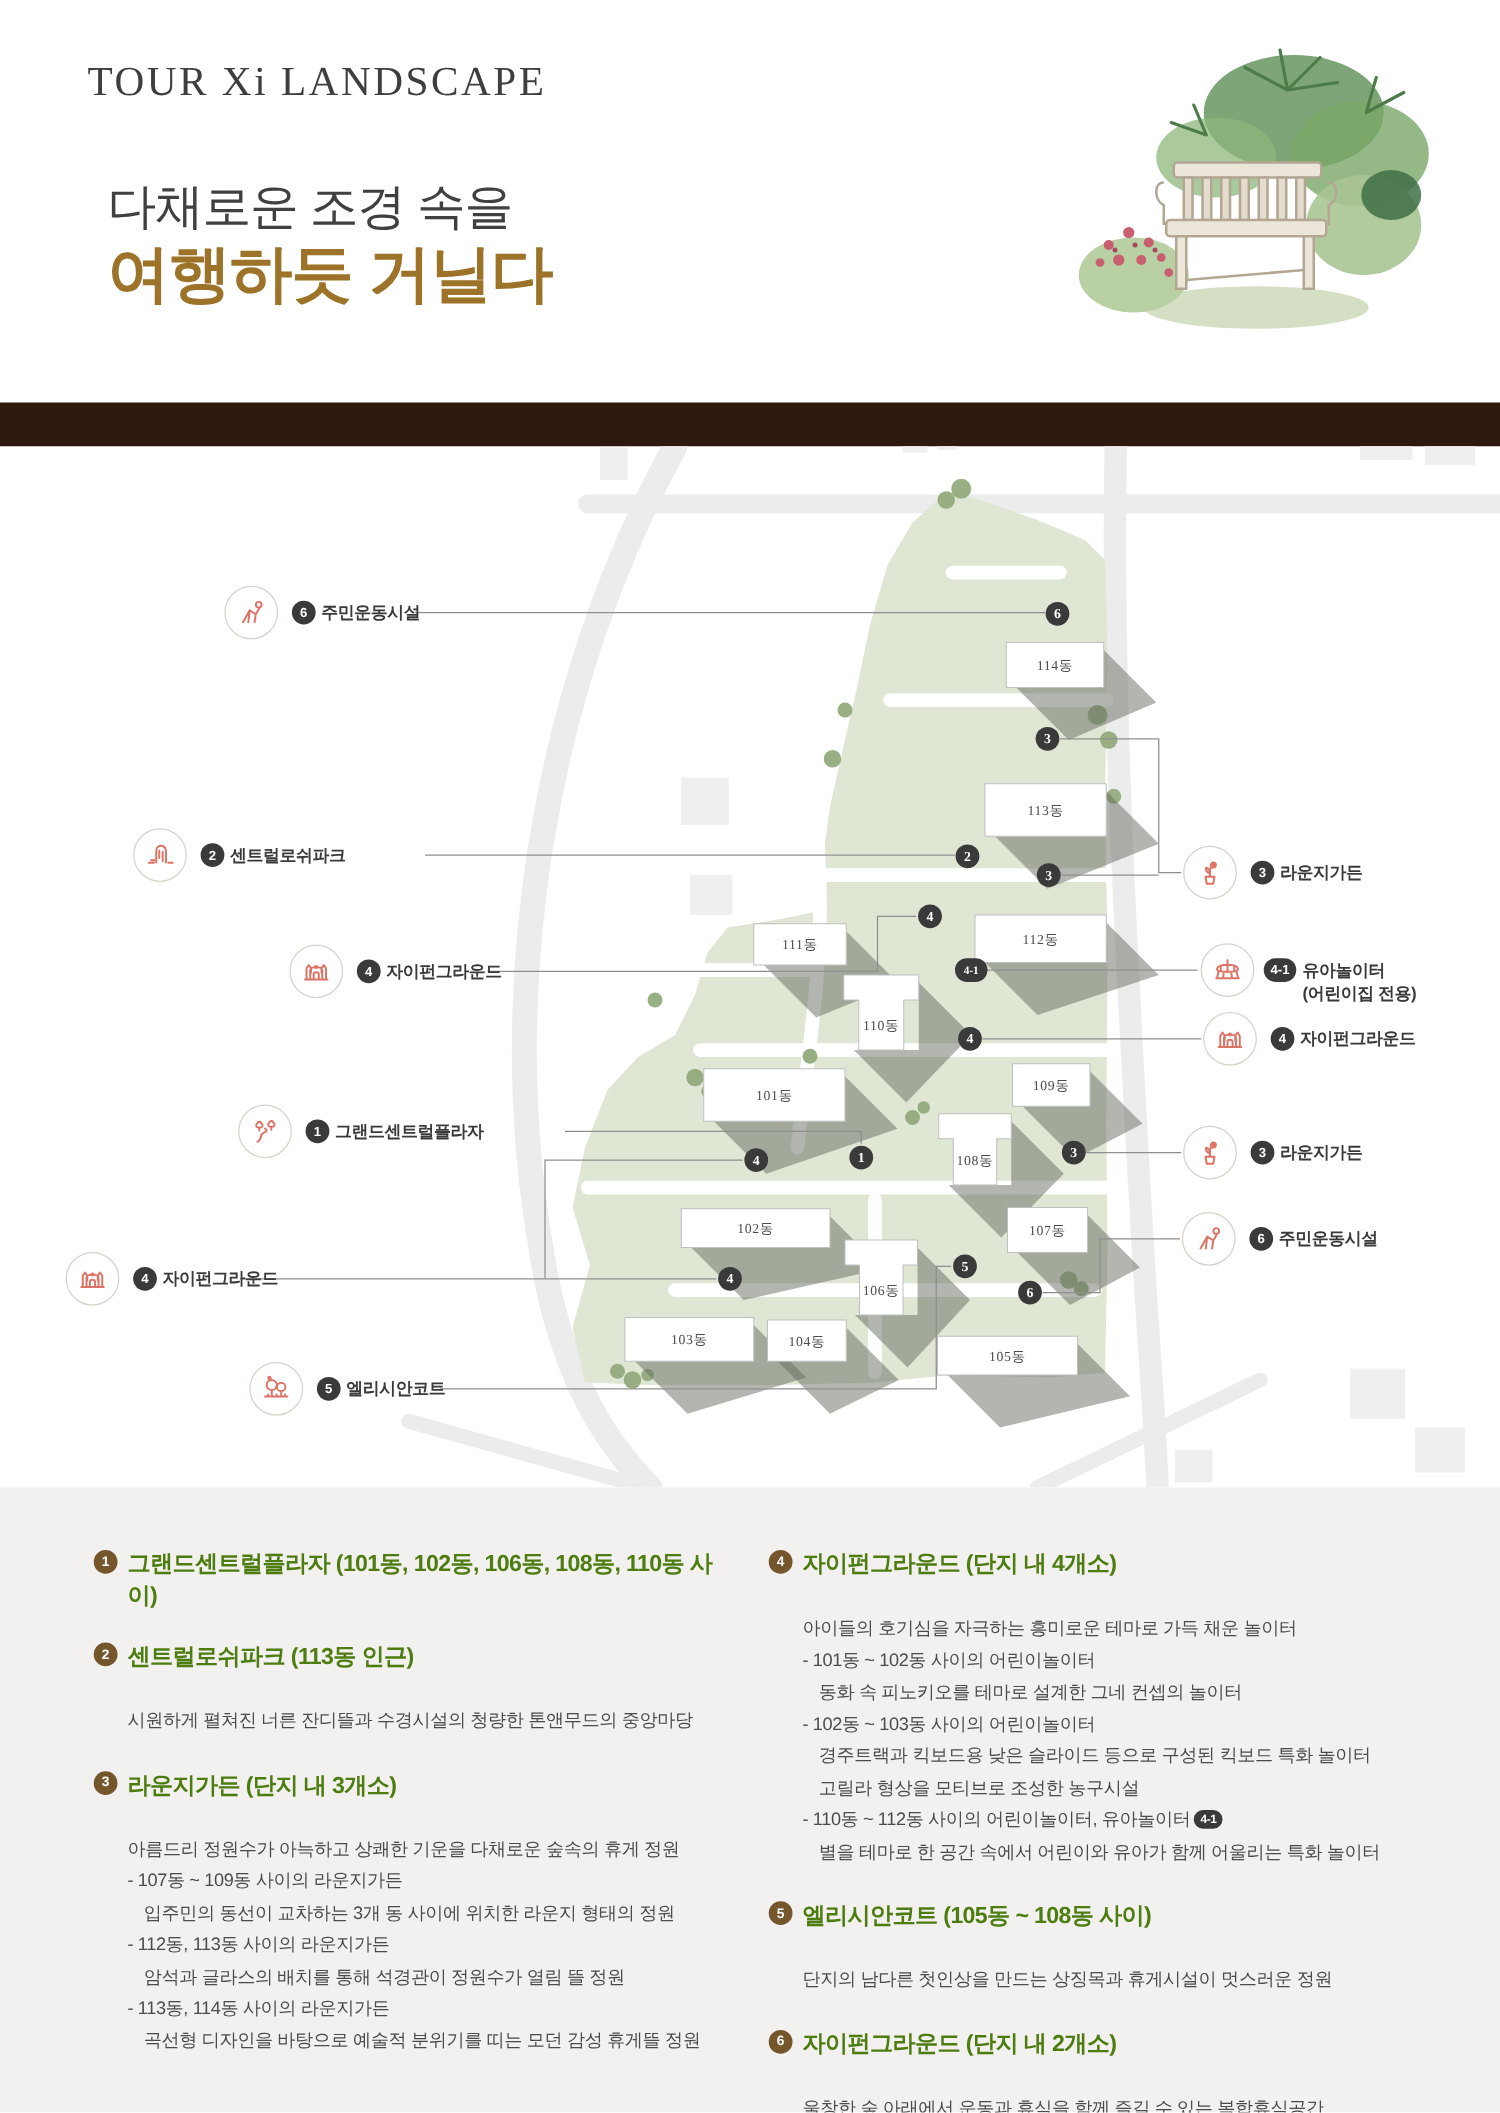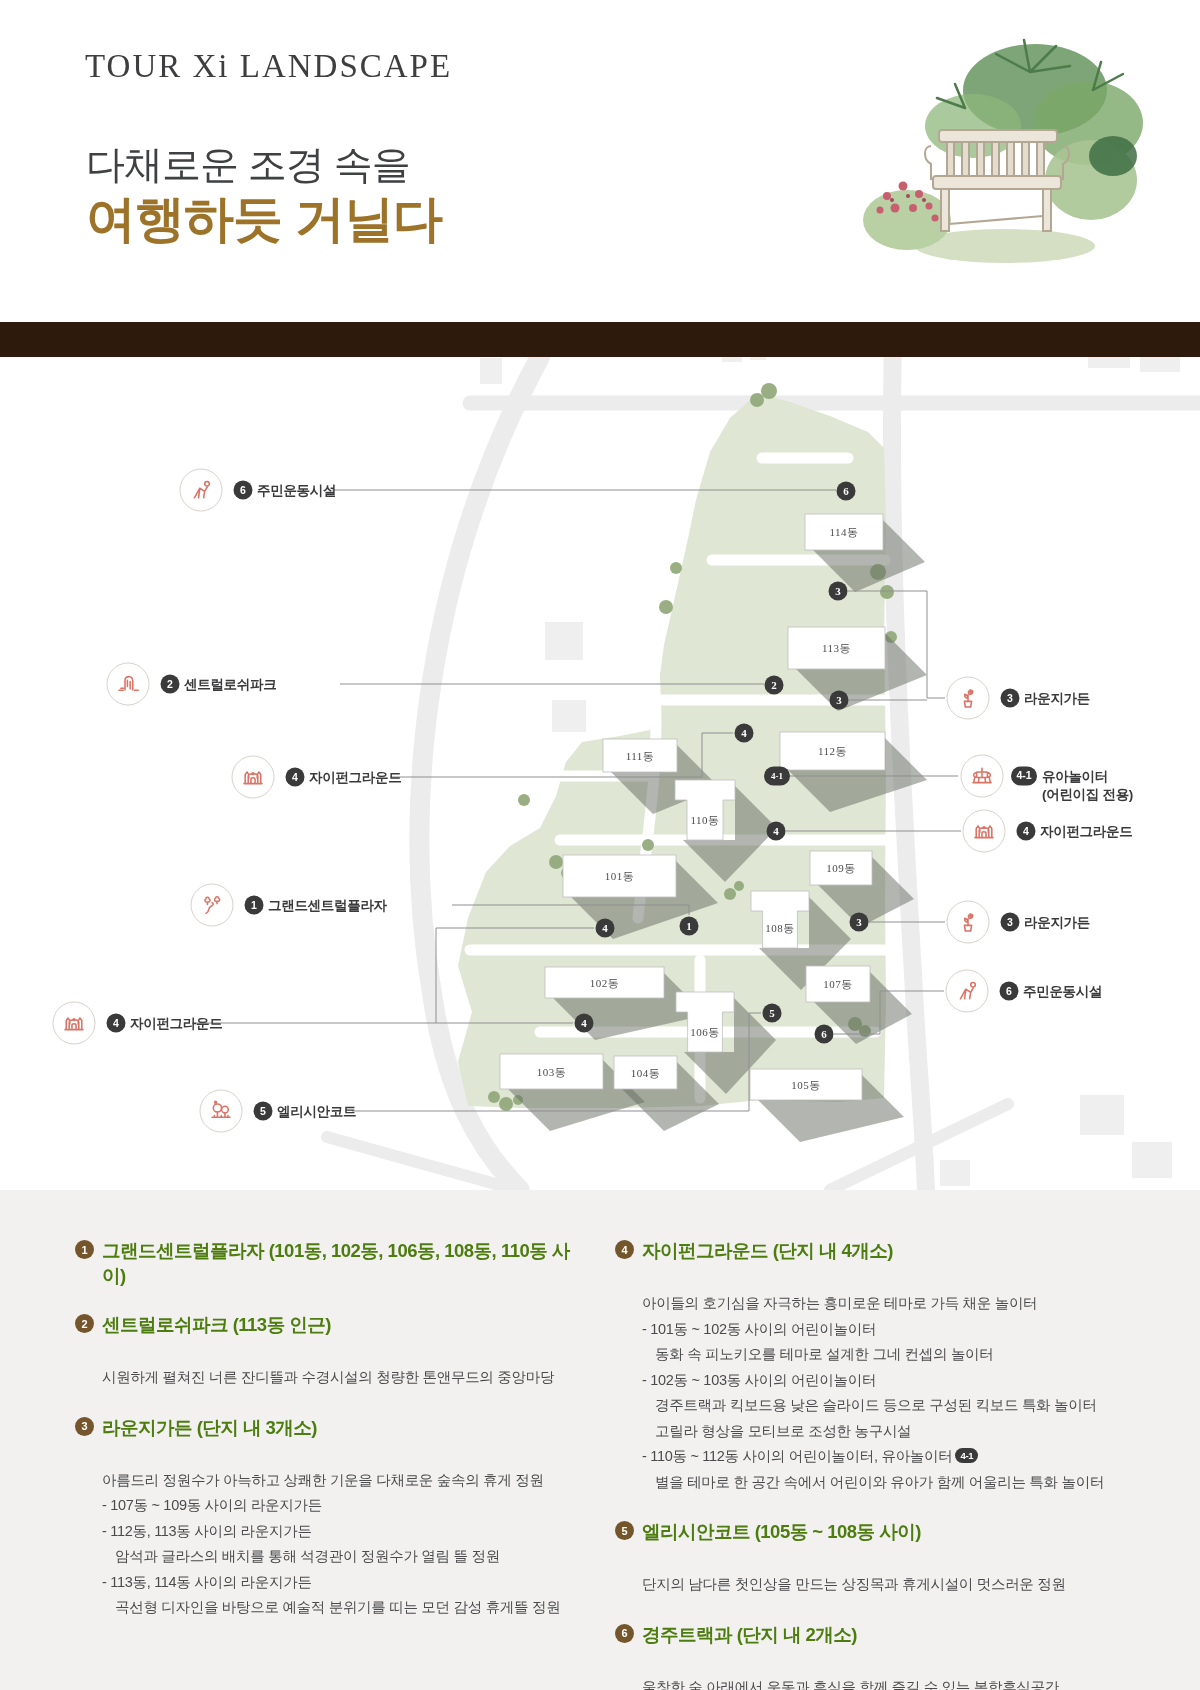--- a/index.html
+++ b/index.html
@@ -1,21 +1,21 @@
 <!DOCTYPE html>
 <html><head>
 <meta charset="utf-8">
 <style>
   * { margin:0; padding:0; box-sizing:border-box; }
   body { width:1200px; height:1690px; position:relative; background:#ffffff;
          font-family:"Liberation Sans", sans-serif; overflow:hidden; }
   .abs { position:absolute; }
 
   
-  #brand-title { left:85px; top:48px; font-family:"Liberation Serif", serif;
+  #brand-title { left:70px; top:48px; font-family:"Liberation Serif", serif;
     font-size:33px; letter-spacing:2px; color:#3e3e40; font-weight:500; }
   #subtitle-1 { left:86px; top:138px; font-size:39px; color:#3f4042; font-weight:400; letter-spacing:-1px; }
   #subtitle-2 { left:86px; top:186px; font-size:50px; color:#9c7328; font-weight:700; letter-spacing:-1px; }
   #brown-band { left:0; top:322px; width:1200px; height:35px; background:#2e1a0d; }
 
   
   #map-svg { left:0; top:357px; width:1200px; height:833px; }
   .map-bldg-label { font-family:"Liberation Serif", serif; font-size:11px; fill:#4c4c4c; letter-spacing:.5px; }
   .dot-label { font-family:"Liberation Serif", serif; font-weight:700; fill:#ffffff; }
   .callout-label { font-size:13.5px; font-weight:700; fill:#3a3a3c; letter-spacing:-.3px; }
@@ -428,20 +428,21 @@
         </div>
       </div>
       <div class="legend-item">
         <div class="legend-title-row">
           <span class="num-badge">3</span>
           <span class="legend-title">라운지가든 (단지 내 3개소)</span>
         </div>
         <div class="legend-lines">
           <div class="legend-line">아름드리 정원수가 아늑하고 상쾌한 기운을 다채로운 숲속의 휴게 정원</div>
           <div class="legend-line">- 107동 ~ 109동 사이의 라운지가든</div>
+          <div class="legend-line ind2">입주민의 동선이 교차하는 3개 동 사이에 위치한 라운지 형태의 정원</div>
           <div class="legend-line">- 112동, 113동 사이의 라운지가든</div>
           <div class="legend-line ind2">암석과 글라스의 배치를 통해 석경관이 정원수가 열림 뜰 정원</div>
           <div class="legend-line">- 113동, 114동 사이의 라운지가든</div>
           <div class="legend-line ind2">곡선형 디자인을 바탕으로 예술적 분위기를 띠는 모던 감성 휴게뜰 정원</div>
         </div>
       </div>
     </div>
   <div class="legend-col" id="legend-col-1">
       <div class="legend-item">
         <div class="legend-title-row">
@@ -464,21 +465,21 @@
           <span class="num-badge">5</span>
           <span class="legend-title">엘리시안코트 (105동 ~ 108동 사이)</span>
         </div>
         <div class="legend-lines">
           <div class="legend-line">단지의 남다른 첫인상을 만드는 상징목과 휴게시설이 멋스러운 정원</div>
         </div>
       </div>
       <div class="legend-item">
         <div class="legend-title-row">
           <span class="num-badge">6</span>
-          <span class="legend-title">경주트랙과 (단지 내 2개소)</span>
+          <span class="legend-title">자이펀그라운드 (단지 내 2개소)</span>
         </div>
         <div class="legend-lines">
           <div class="legend-line">울창한 숲 아래에서 운동과 휴식을 함께 즐길 수 있는 복합휴식공간</div>
           <div class="legend-line">- 114동 인근, 105동~107동 사이</div>
         </div>
       </div>
     </div>
 </div>
 
 </body></html>

